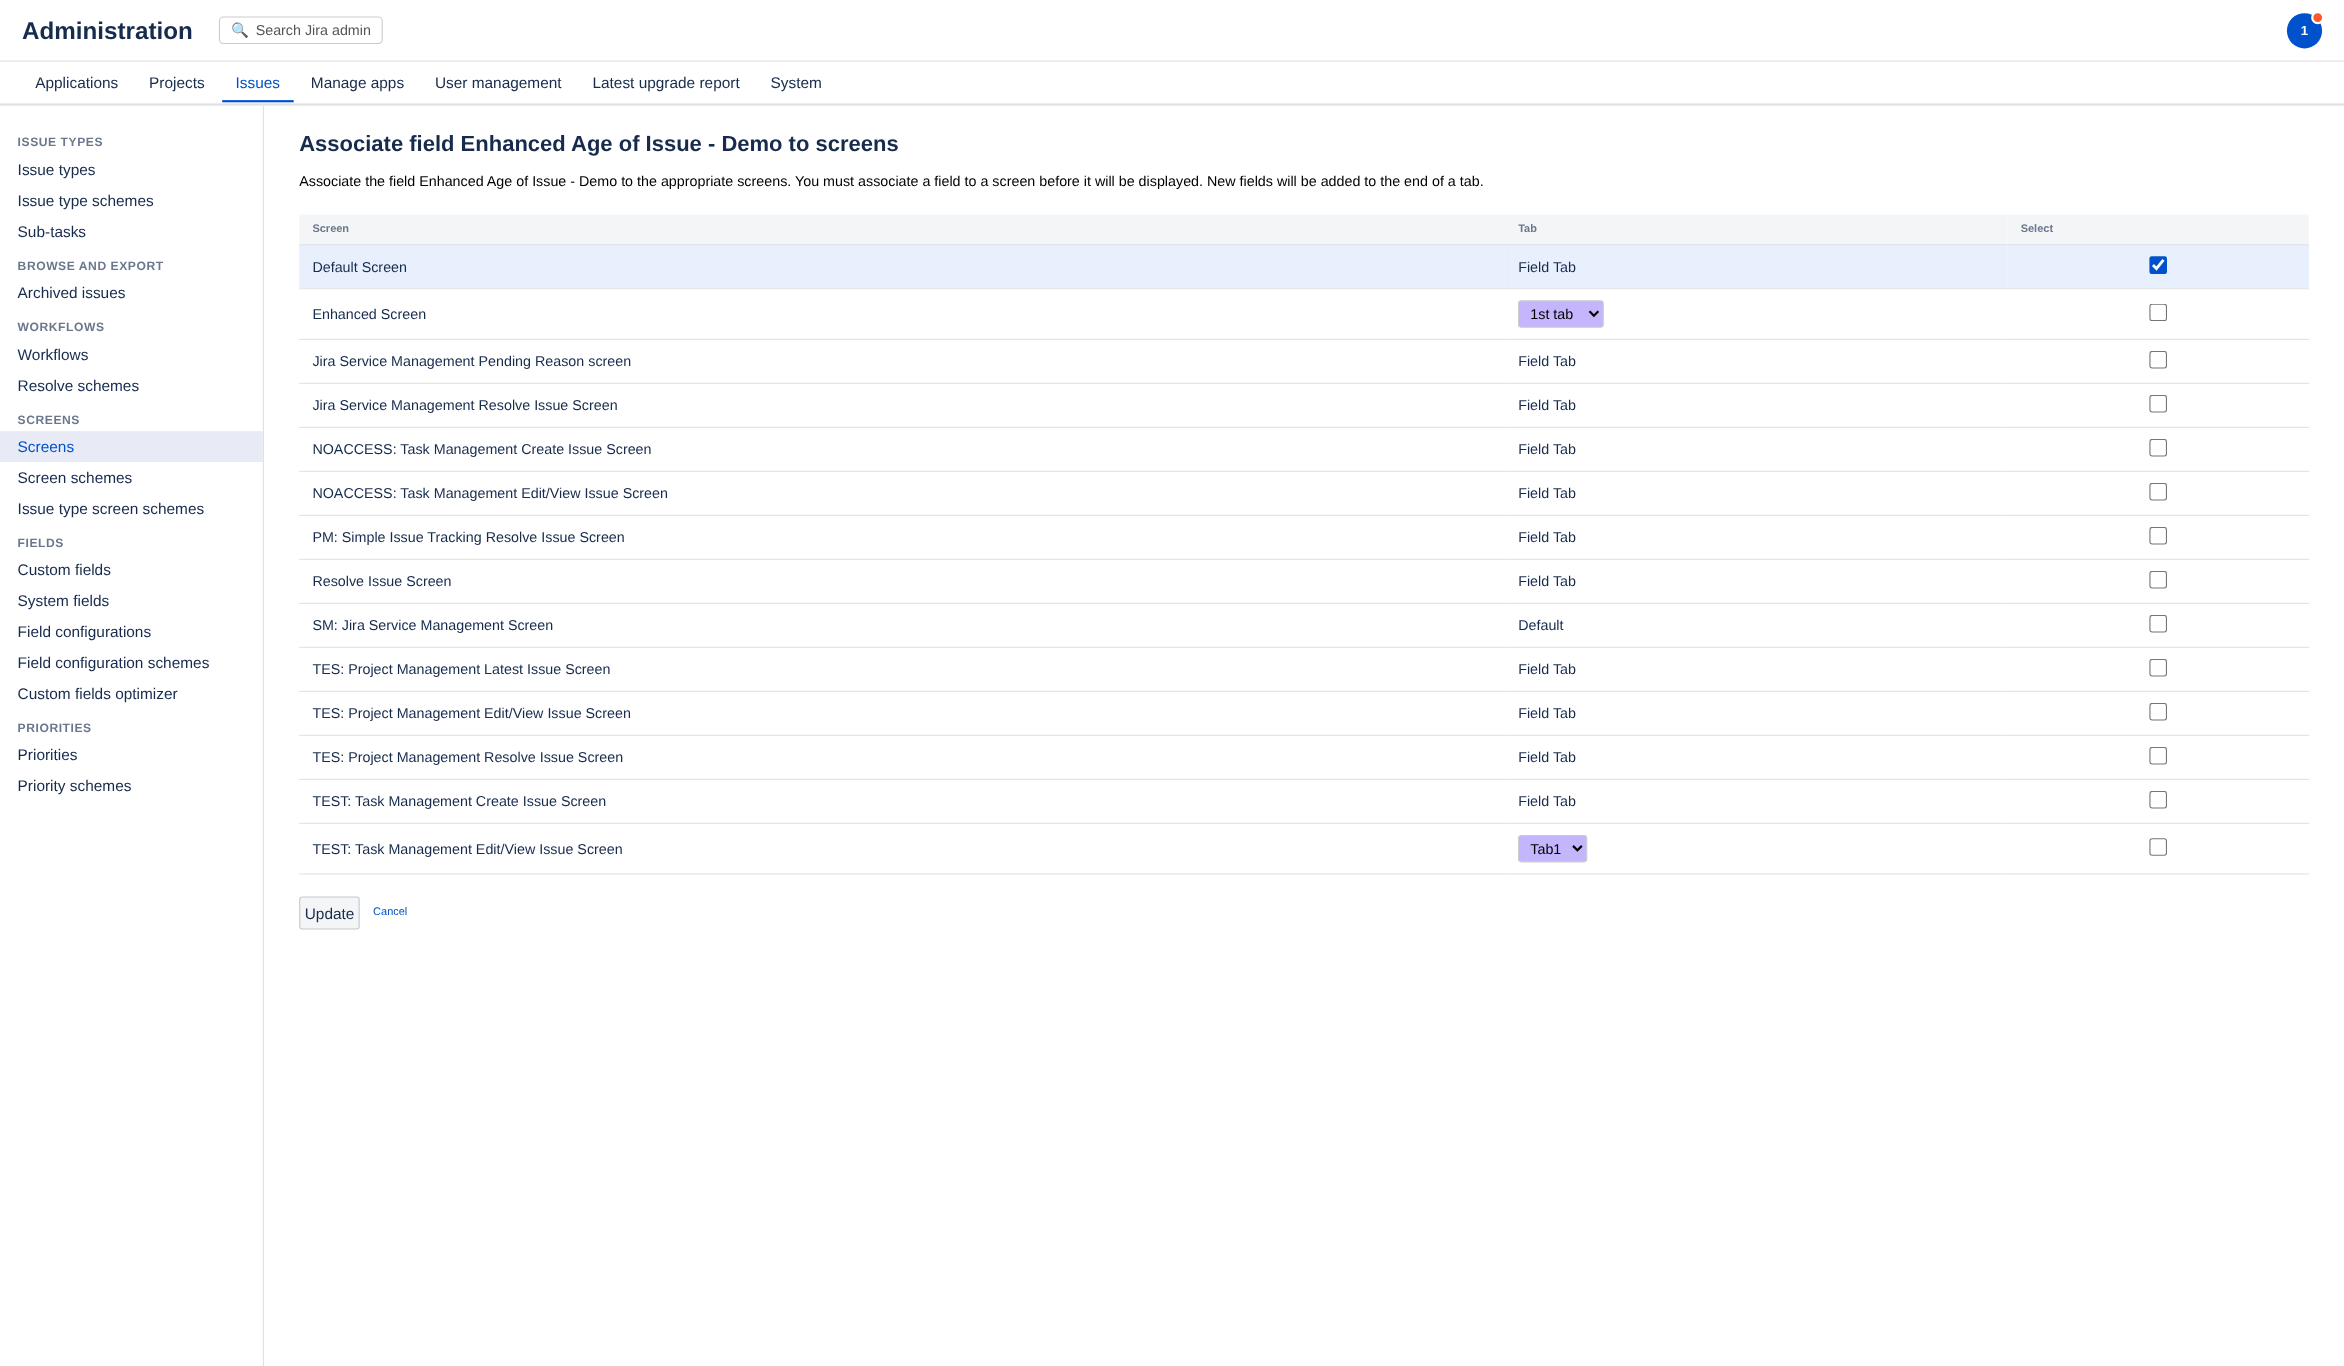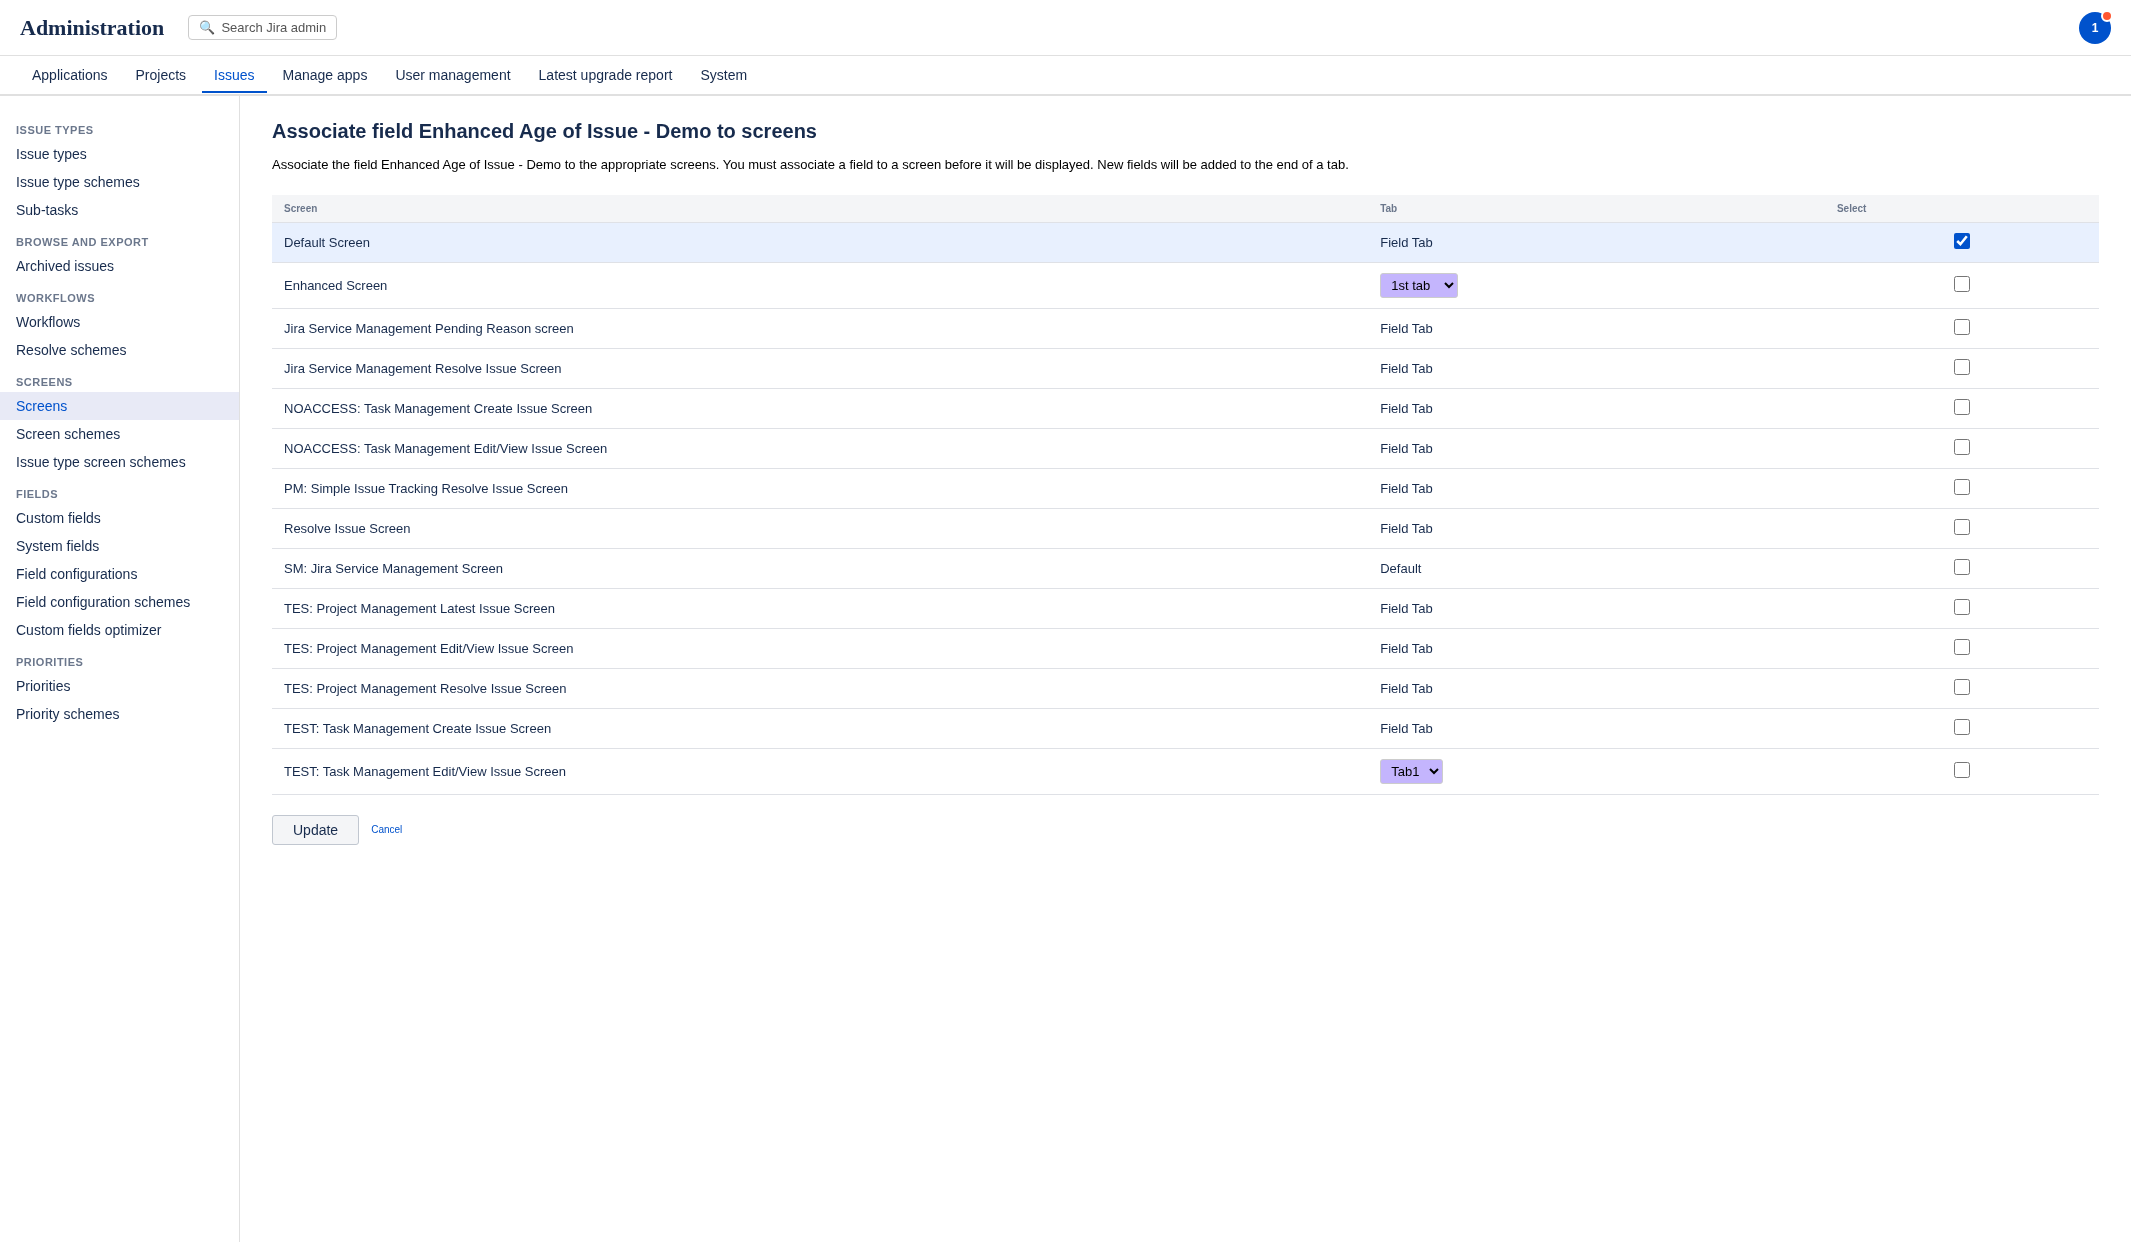--- a/index.html
+++ b/index.html
@@ -1,20 +1,20 @@
 <!DOCTYPE html>
 <html><head>
   <meta charset="utf-8">
   <style>
     * { box-sizing: border-box; margin: 0; padding: 0; }
     body { font-family: -apple-system, BlinkMacSystemFont, "Segoe UI", Arial, sans-serif; font-size: 14px; color: #172b4d; background: #fff; }
 
     
     .header { display: flex; align-items: center; padding: 0 20px; height: 56px; border-bottom: 1px solid #e0e0e0; }
-    .header-title { font-size: 22px; font-weight: 700; color: #172b4d; margin-right: 24px; font-family: Liberation Serif, serif; }
+    .header-title { font-size: 22px; font-weight: 700; color: #172b4d; margin-right: 24px; }
     .search-box { display: flex; align-items: center; border: 1px solid #ccc; border-radius: 4px; padding: 4px 10px; font-size: 13px; color: #555; gap: 6px; cursor: pointer; }
     .notification-badge { margin-left: auto; position: relative; display: inline-flex; }
     .notif-circle { width: 32px; height: 32px; border-radius: 50%; background: #0052cc; display: flex; align-items: center; justify-content: center; color: #fff; font-size: 12px; font-weight: 700; position: relative; }
     .notif-dot { position: absolute; top: -2px; right: -2px; width: 12px; height: 12px; background: #ff5630; border-radius: 50%; border: 2px solid #fff; }
 
     
     .navbar { display: flex; align-items: center; padding: 0 20px; border-bottom: 2px solid #e0e0e0; height: 40px; gap: 4px; }
     .nav-item { padding: 8px 12px; font-size: 14px; color: #172b4d; cursor: pointer; text-decoration: none; border-bottom: 2px solid transparent; margin-bottom: -2px; }
     .nav-item.active { color: #0052cc; border-bottom: 2px solid #0052cc; font-weight: 500; }
 
@@ -39,21 +39,21 @@
     .screen-table td { padding: 10px 12px; font-size: 13px; color: #172b4d; border-bottom: 1px solid #dfe1e6; vertical-align: middle; }
     .screen-table tbody tr.highlighted { background: #e8f0fe; }
 
     .tab-select { border: 1px solid #ccc; border-radius: 3px; padding: 3px 6px; font-size: 13px; background: #c4b5fd; cursor: pointer; }
 
     .checkbox-cell { text-align: center; }
     input[type="checkbox"] { width: 16px; height: 16px; cursor: pointer; accent-color: #0052cc; }
 
     
     .actions { margin-top: 20px; display: flex; gap: 12px; align-items: center; }
-    .btn-update { background: #f4f5f7; border: 1px solid #c1c7d0; border-radius: 3px; padding: 6px 20px; font-size: 14px; cursor: pointer; color: #172b4d; font-weight: 500; }
+    .btn-update { background: #f4f5f7; border: 1px solid #c1c7d0; border-radius: 3px; padding: 6px 4px; font-size: 14px; cursor: pointer; color: #172b4d; font-weight: 500; }
     .btn-cancel { background: none; border: none; color: #0052cc; font-size: 10px; cursor: pointer; padding: 6px 0; }
 
     .col-screen { width: 60%; }
     .col-tab { width: 25%; }
     .col-select { width: 15%; margin-top: 21px; }
   </style>
 </head>
 <body>
 
 <div class="header">

